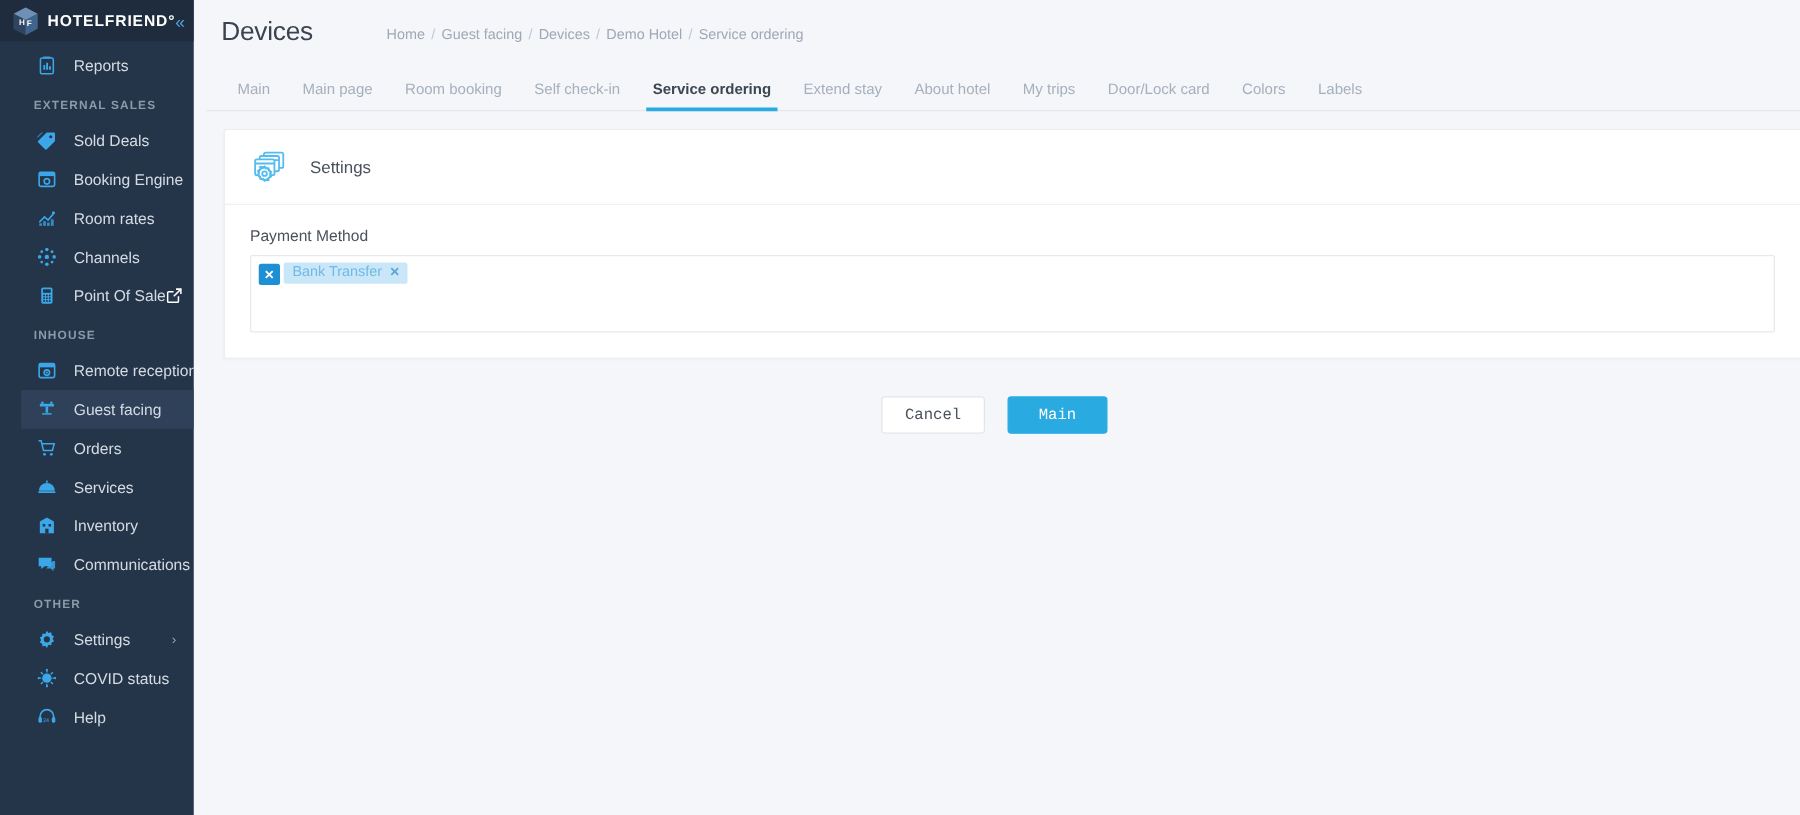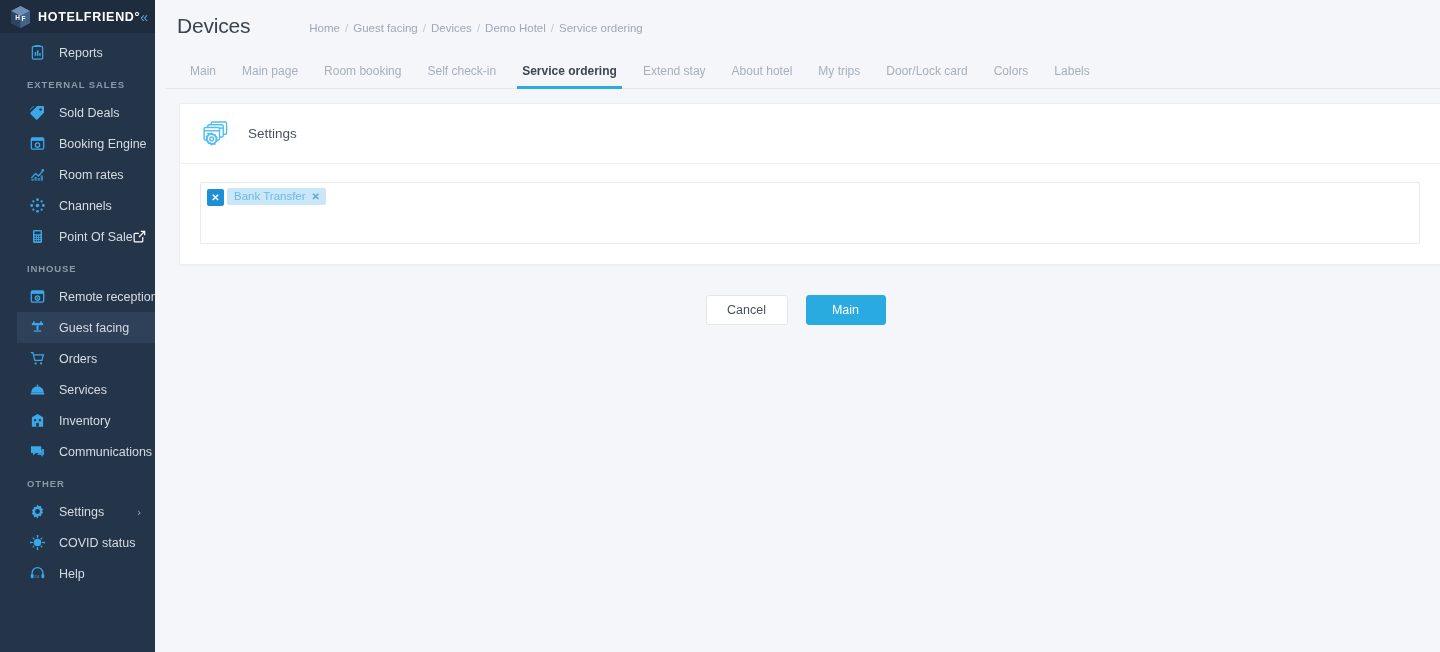--- a/index.html
+++ b/index.html
@@ -233,20 +233,21 @@
   .btn {
     height: 30px;
     min-width: 82px;
     border-radius: 3px;
     font-size: 12.5px;
     display: flex;
     align-items: center;
     justify-content: center;
     cursor: pointer;
     padding: 0 18px;
+    font-family: Liberation Mono, monospace;
   }
   .btn-cancel {
     background: #ffffff;
     border: 1px solid #e2e6ec;
     color: #4a515c;
   }
   .btn-save {
     background: #29abe2;
     border: 1px solid #29abe2;
     color: #ffffff;
@@ -530,20 +531,21 @@
             <path d="M3.2 12.2h16"></path>
             <path d="M6.2 15h6M6.2 17.4h4" stroke-width="1.2"></path>
             <circle cx="11" cy="20.6" r="5.1" fill="#ffffff"></circle>
             <path d="M11 14.6 12.2 16.4l2.1-.3.3 2.1 1.9 1-1 1.9 1 1.9-1.9 1-.3 2.1-2.1-.3L11 26.6 9.8 24.8l-2.1.3-.3-2.1-1.9-1 1-1.9-1-1.9 1.9-1 .3-2.1 2.1.3z" stroke-width="1.4"></path>
             <circle cx="11" cy="20.6" r="1.9"></circle>
           </svg>
         </span>
         <span class="card-head-title">Settings</span>
       </div>
       <div class="card-body">
+        <div class="field-label">Payment Method</div>
         <div class="multiselect">
           <span class="clear-all">✕</span>
           <span class="chip">
             <span>Bank Transfer</span>
             <span class="chip-x">✕</span>
           </span>
         </div>
       </div>
     </section>
 

